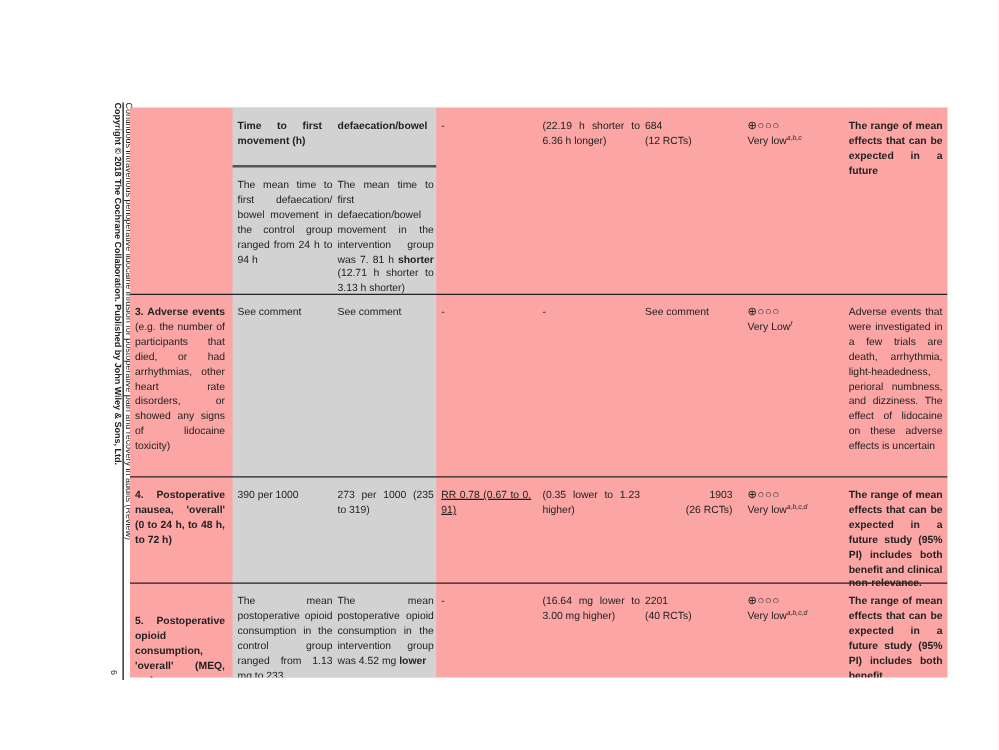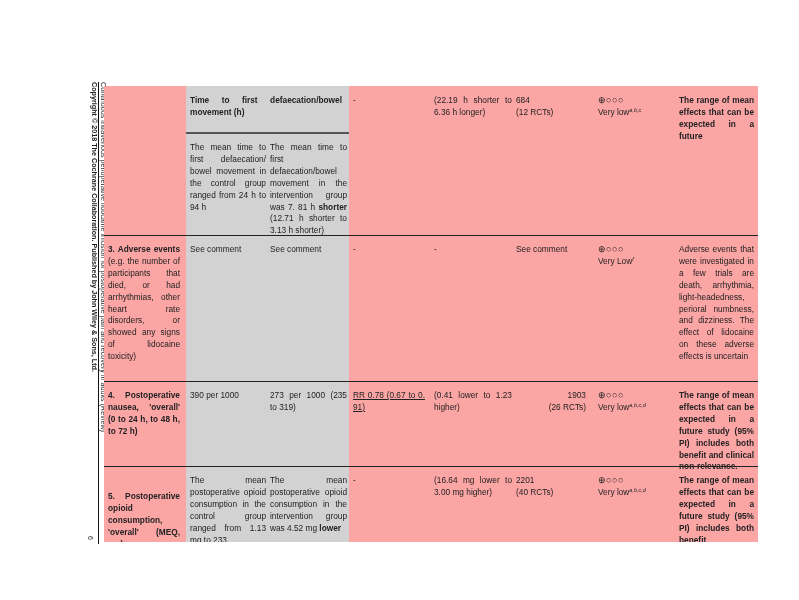--- a/index.html
+++ b/index.html
@@ -73,21 +73,21 @@
     <div class="cell" style="left:494px; top:158px; width:74px; text-align:left;"><div class="grade">⊕○○○</div><span>Very Low</span><sup>f</sup></div>
     <div class="cell" style="left:575px; top:158px; width:75px;">Adverse events that were investigated in a few trials are death, arrhythmia, light-headedness, perioral numbness, and dizziness. The effect of lidocaine on these adverse effects is uncertain</div>
   </div>
   <div class="hr" style="top:295px;"></div>
 
   <div>
     <div class="cell bold" style="left:4px; top:304px; width:72px;">4. Postoperative nausea, 'overall' (0 to 24 h, to 48 h, to 72 h)</div>
     <div class="cell" style="left:86px; top:304px; width:76px;">390 per 1000</div>
     <div class="cell" style="left:166px; top:304px; width:77px;">273 per 1000 (235 to 319)</div>
     <div class="cell" style="left:249px; top:304px; width:72px;text-decoration:underline;">RR 0.78 (0.67 to 0. 91)</div>
-    <div class="cell" style="left:330px; top:304px; width:78px;">(0.41 lower to 1.23 higher)</div>
+    <div class="cell" style="left:330px; top:304px; width:78px;">(0.35 lower to 1.23 higher)</div>
     <div class="cell" style="left:412px; top:304px; width:70px; text-align:right;">
         <div>1903</div>
         <div>(26 RCTs)</div>
       </div>
     <div class="cell" style="left:494px; top:304px; width:74px; text-align:left;"><div class="grade">⊕○○○</div><span>Very low</span><sup>a,b,c,d</sup></div>
     <div class="cell bold" style="left:575px; top:304px; width:75px;">The range of mean effects that can be expected in a future study (95% PI) includes both benefit and clinical non-relevance.</div>
   </div>
   <div class="hr" style="top:380px;"></div>
 
   <div>

